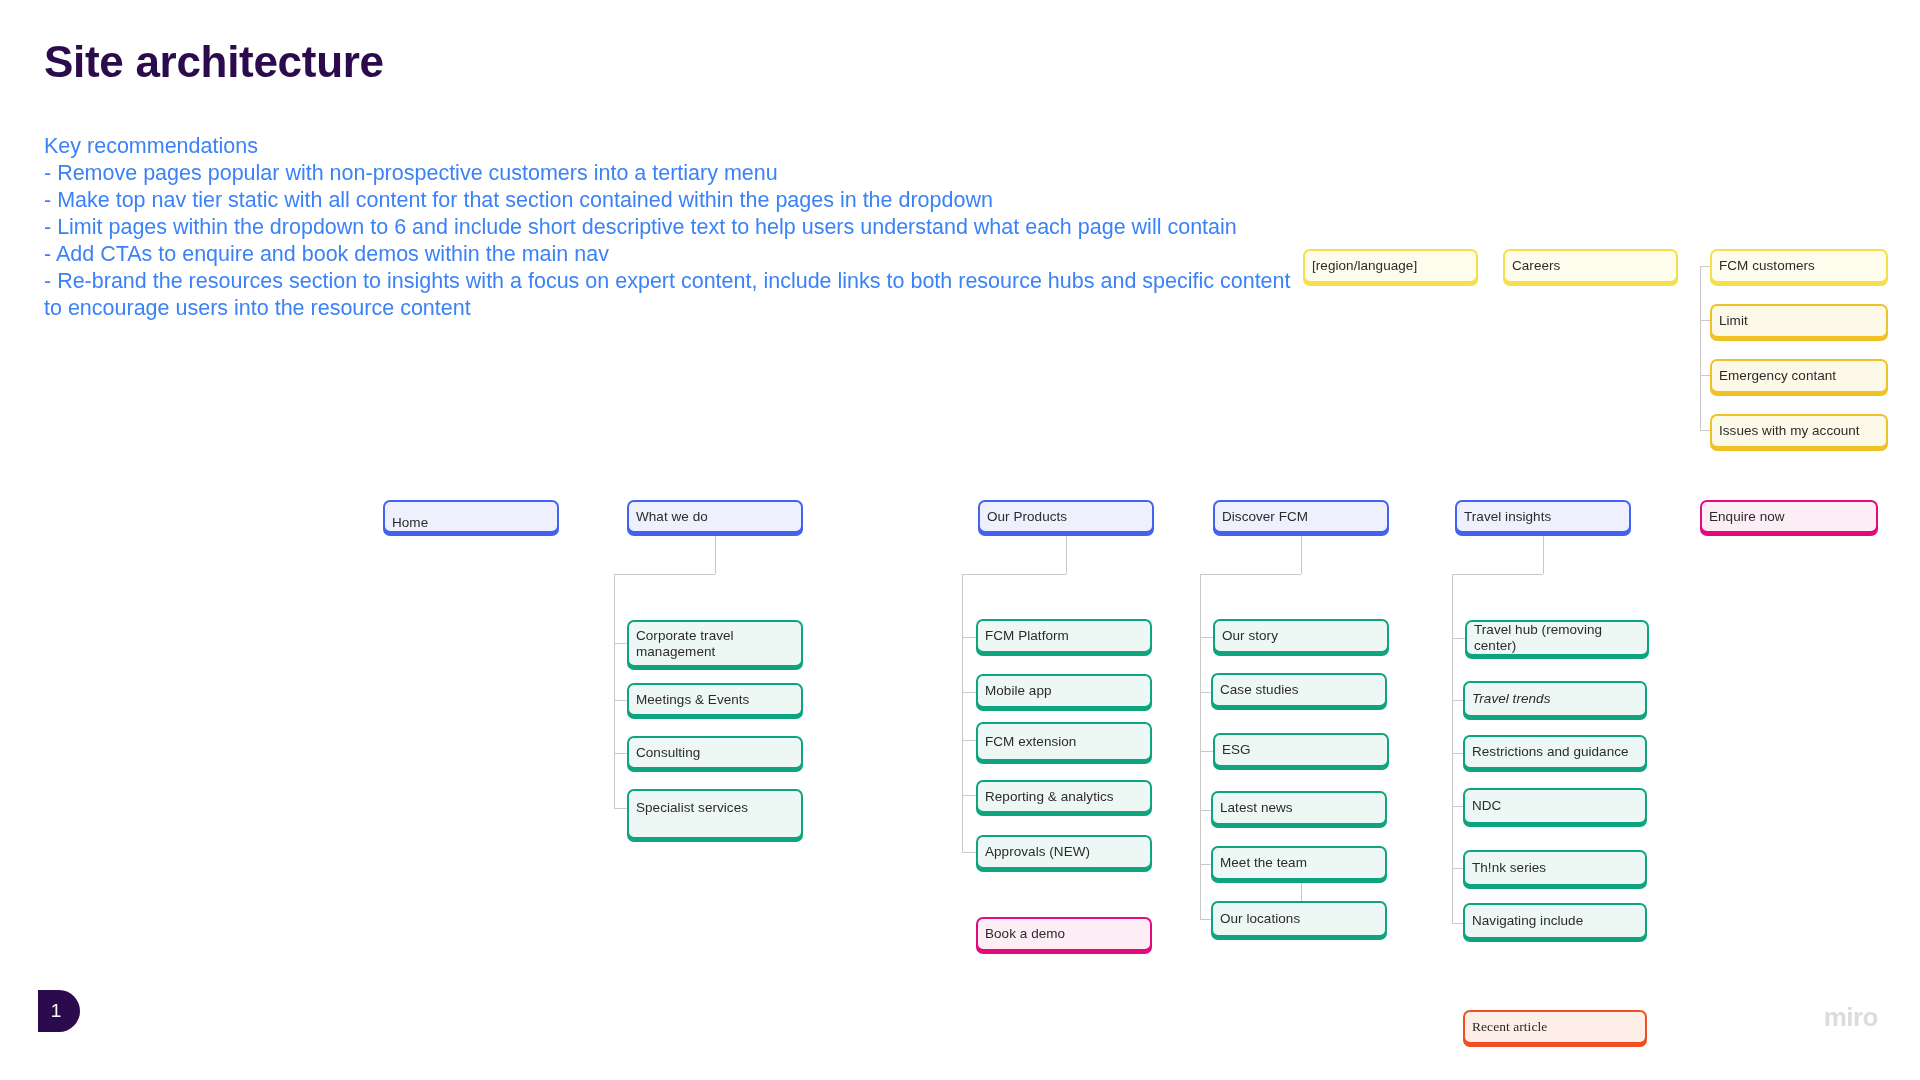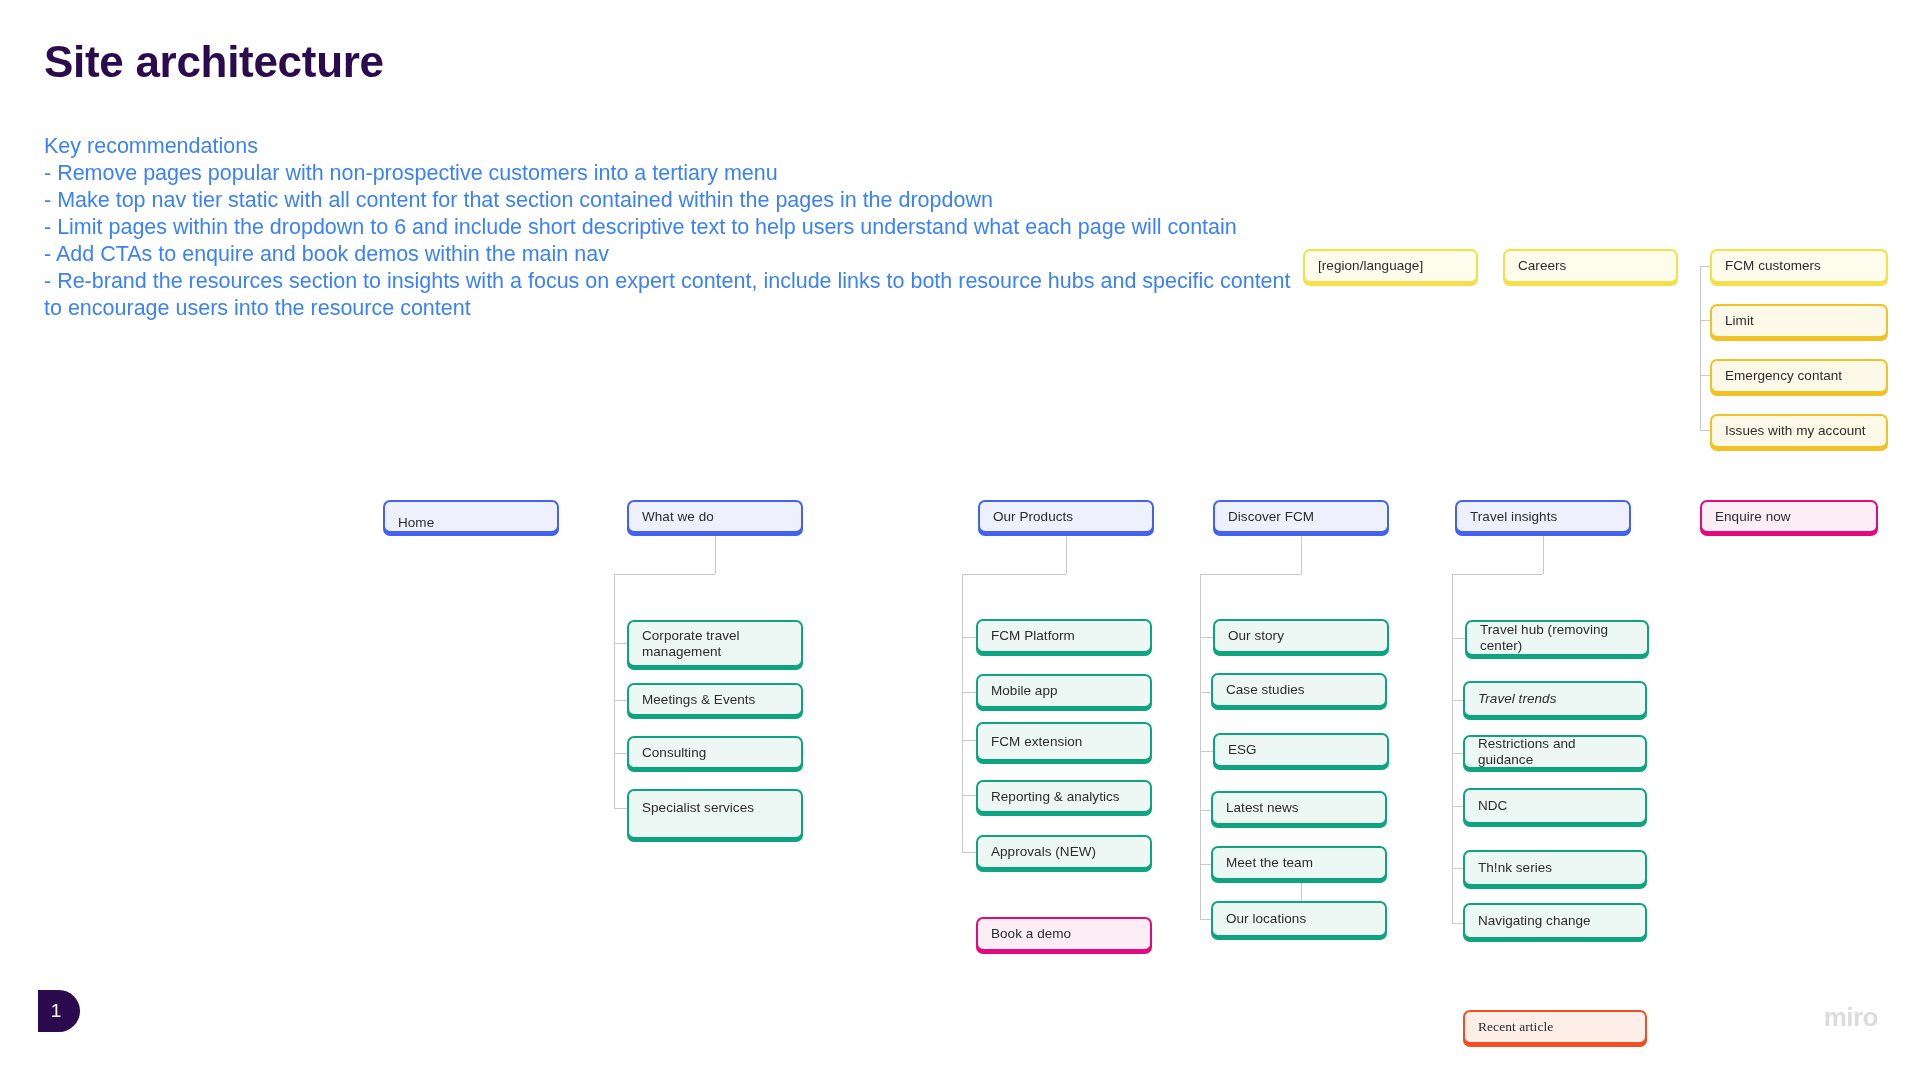--- a/index.html
+++ b/index.html
@@ -45,21 +45,21 @@
     left: 0; top: 0;
     width: 1920px; height: 1080px;
   }
 
   .node {
     position: absolute;
     box-sizing: border-box;
     border-radius: 7px;
     display: flex;
     align-items: center;
-    padding: 0 13px;
+    padding: 0 7px;
     font-size: 13.5px;
     line-height: 16px;
     color: #2b2b2b;
     letter-spacing: 0.05px;
   }
 
   
   .node.blue {
     background: #eef1fd;
     border: 2px solid #4262ef;
@@ -285,21 +285,21 @@
   <div class="node green" style="left:1463px; top:735px; width:184px; height:34px;">
     <span>Restrictions and guidance</span>
   </div>
   <div class="node green" style="left:1463px; top:788px; width:184px; height:36px;">
     <span>NDC</span>
   </div>
   <div class="node green" style="left:1463px; top:850px; width:184px; height:36px;">
     <span>Th!nk series</span>
   </div>
   <div class="node green" style="left:1463px; top:903px; width:184px; height:36px;">
-    <span>Navigating change</span>
+    <span>Navigating include</span>
   </div>
   <div class="node orange" style="left:1463px; top:1010px; width:184px; height:34px;font-family:Liberation Serif, serif;">
     <span>Recent article</span>
   </div>
 
   <div class="node pink" style="left:1700px; top:500px; width:178px; height:33px;">
     <span>Enquire now</span>
   </div>
 
 </div>

